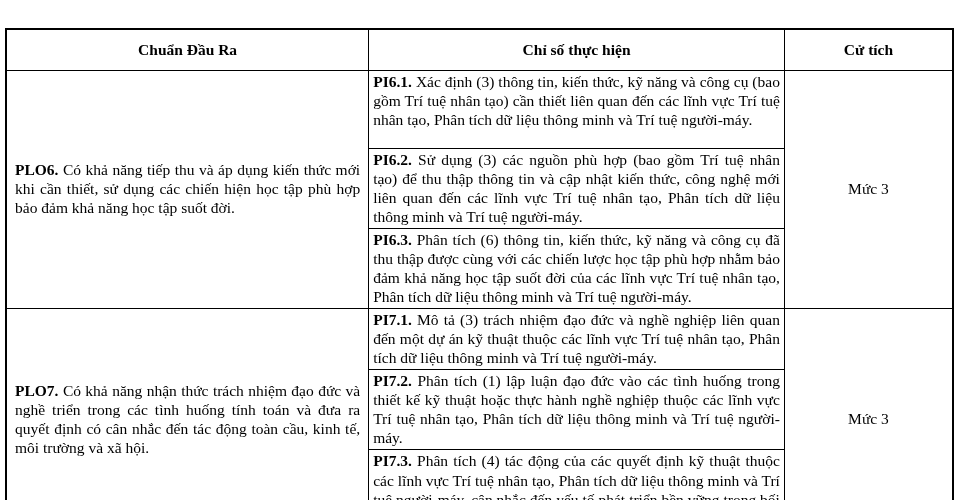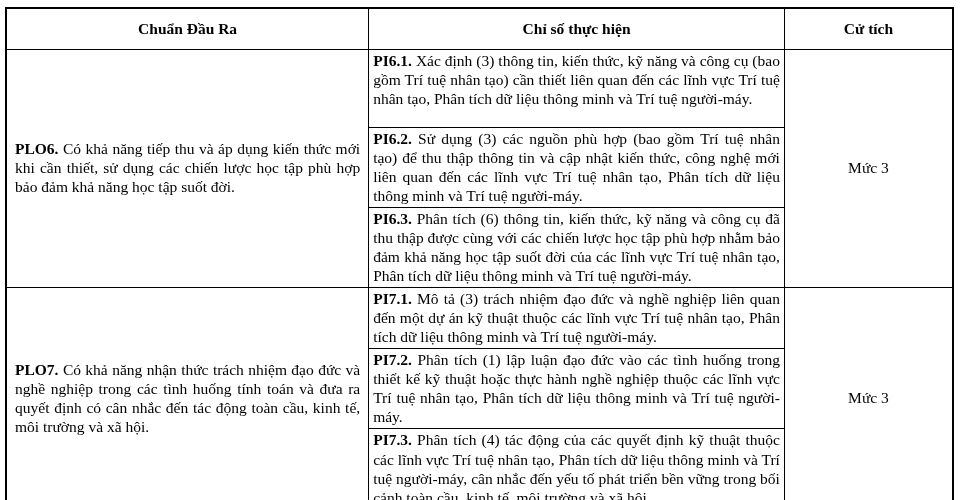--- a/index.html
+++ b/index.html
@@ -1,18 +1,18 @@
 <!DOCTYPE html>
 <html><head>
 <meta charset="utf-8">
 <style>
   html,body { margin:0; padding:0; background:#ffffff; }
   .page {
     width:960px; height:500px; box-sizing:border-box;
-    padding:7px 6px 3px 5px;
+    padding:28px 6px 3px 5px;
     background:#ffffff;
     font-family:"Liberation Serif","DejaVu Serif",serif;
     color:#000000;
   }
   table.plo-table {
     border-collapse:collapse;
     width:100%; height:486px;
     table-layout:fixed;
     border:2px solid #000;
   }
@@ -67,41 +67,41 @@
     </colgroup>
     <tbody>
       <tr class="hdr-row">
         <th>Chuẩn Đầu Ra</th>
         <th>Chỉ số thực hiện</th>
         <th>Cử tích</th>
       </tr>
 
       <tr class="r-pi61">
         <td class="plo-cell" rowspan="3">
-          <span class="b">PLO6.</span><span> Có khả năng tiếp thu và áp dụng kiến thức mới khi cần thiết, sử dụng các chiến lược học tập phù hợp bảo đảm khả năng học tập suốt đời.</span>
+          <span class="b">PLO6.</span><span> Có khả năng tiếp thu và áp dụng kiến thức mới khi cần thiết, sử dụng các chiến hiện học tập phù hợp bảo đảm khả năng học tập suốt đời.</span>
         </td>
         <td class="pi-cell">
           <span class="b">PI6.1.</span><span> Xác định (3) thông tin, kiến thức, kỹ năng và công cụ (bao gồm Trí tuệ nhân tạo) cần thiết liên quan đến các lĩnh vực Trí tuệ nhân tạo, Phân tích dữ liệu thông minh và Trí tuệ người-máy.</span>
         </td>
         <td class="level-cell" rowspan="3">Mức 3</td>
       </tr>
       <tr class="r-pi62">
         <td class="pi-cell">
           <span class="b">PI6.2.</span><span> Sử dụng (3) các nguồn phù hợp (bao gồm Trí tuệ nhân tạo) để thu thập thông tin và cập nhật kiến thức, công nghệ mới liên quan đến các lĩnh vực Trí tuệ nhân tạo, Phân tích dữ liệu thông minh và Trí tuệ người-máy.</span>
         </td>
       </tr>
       <tr class="r-pi63">
         <td class="pi-cell">
           <span class="b">PI6.3.</span><span> Phân tích (6) thông tin, kiến thức, kỹ năng và công cụ đã thu thập được cùng với các chiến lược học tập phù hợp nhằm bảo đảm khả năng học tập suốt đời của các lĩnh vực Trí tuệ nhân tạo, Phân tích dữ liệu thông minh và Trí tuệ người-máy.</span>
         </td>
       </tr>
 
       <tr class="r-pi71">
         <td class="plo-cell" rowspan="3">
-          <span class="b">PLO7.</span><span> Có khả năng nhận thức trách nhiệm đạo đức và nghề nghiệp trong các tình huống tính toán và đưa ra quyết định có cân nhắc đến tác động toàn cầu, kinh tế, môi trường và xã hội.</span>
+          <span class="b">PLO7.</span><span> Có khả năng nhận thức trách nhiệm đạo đức và nghề triển trong các tình huống tính toán và đưa ra quyết định có cân nhắc đến tác động toàn cầu, kinh tế, môi trường và xã hội.</span>
         </td>
         <td class="pi-cell">
           <span class="b">PI7.1.</span><span> Mô tả (3) trách nhiệm đạo đức và nghề nghiệp liên quan đến một dự án kỹ thuật thuộc các lĩnh vực Trí tuệ nhân tạo, Phân tích dữ liệu thông minh và Trí tuệ người-máy.</span>
         </td>
         <td class="level-cell" rowspan="3">Mức 3</td>
       </tr>
       <tr class="r-pi72">
         <td class="pi-cell">
           <span class="b">PI7.2.</span><span> Phân tích (1) lập luận đạo đức vào các tình huống trong thiết kế kỹ thuật hoặc thực hành nghề nghiệp thuộc các lĩnh vực Trí tuệ nhân tạo, Phân tích dữ liệu thông minh và Trí tuệ người-máy.</span>
         </td>

